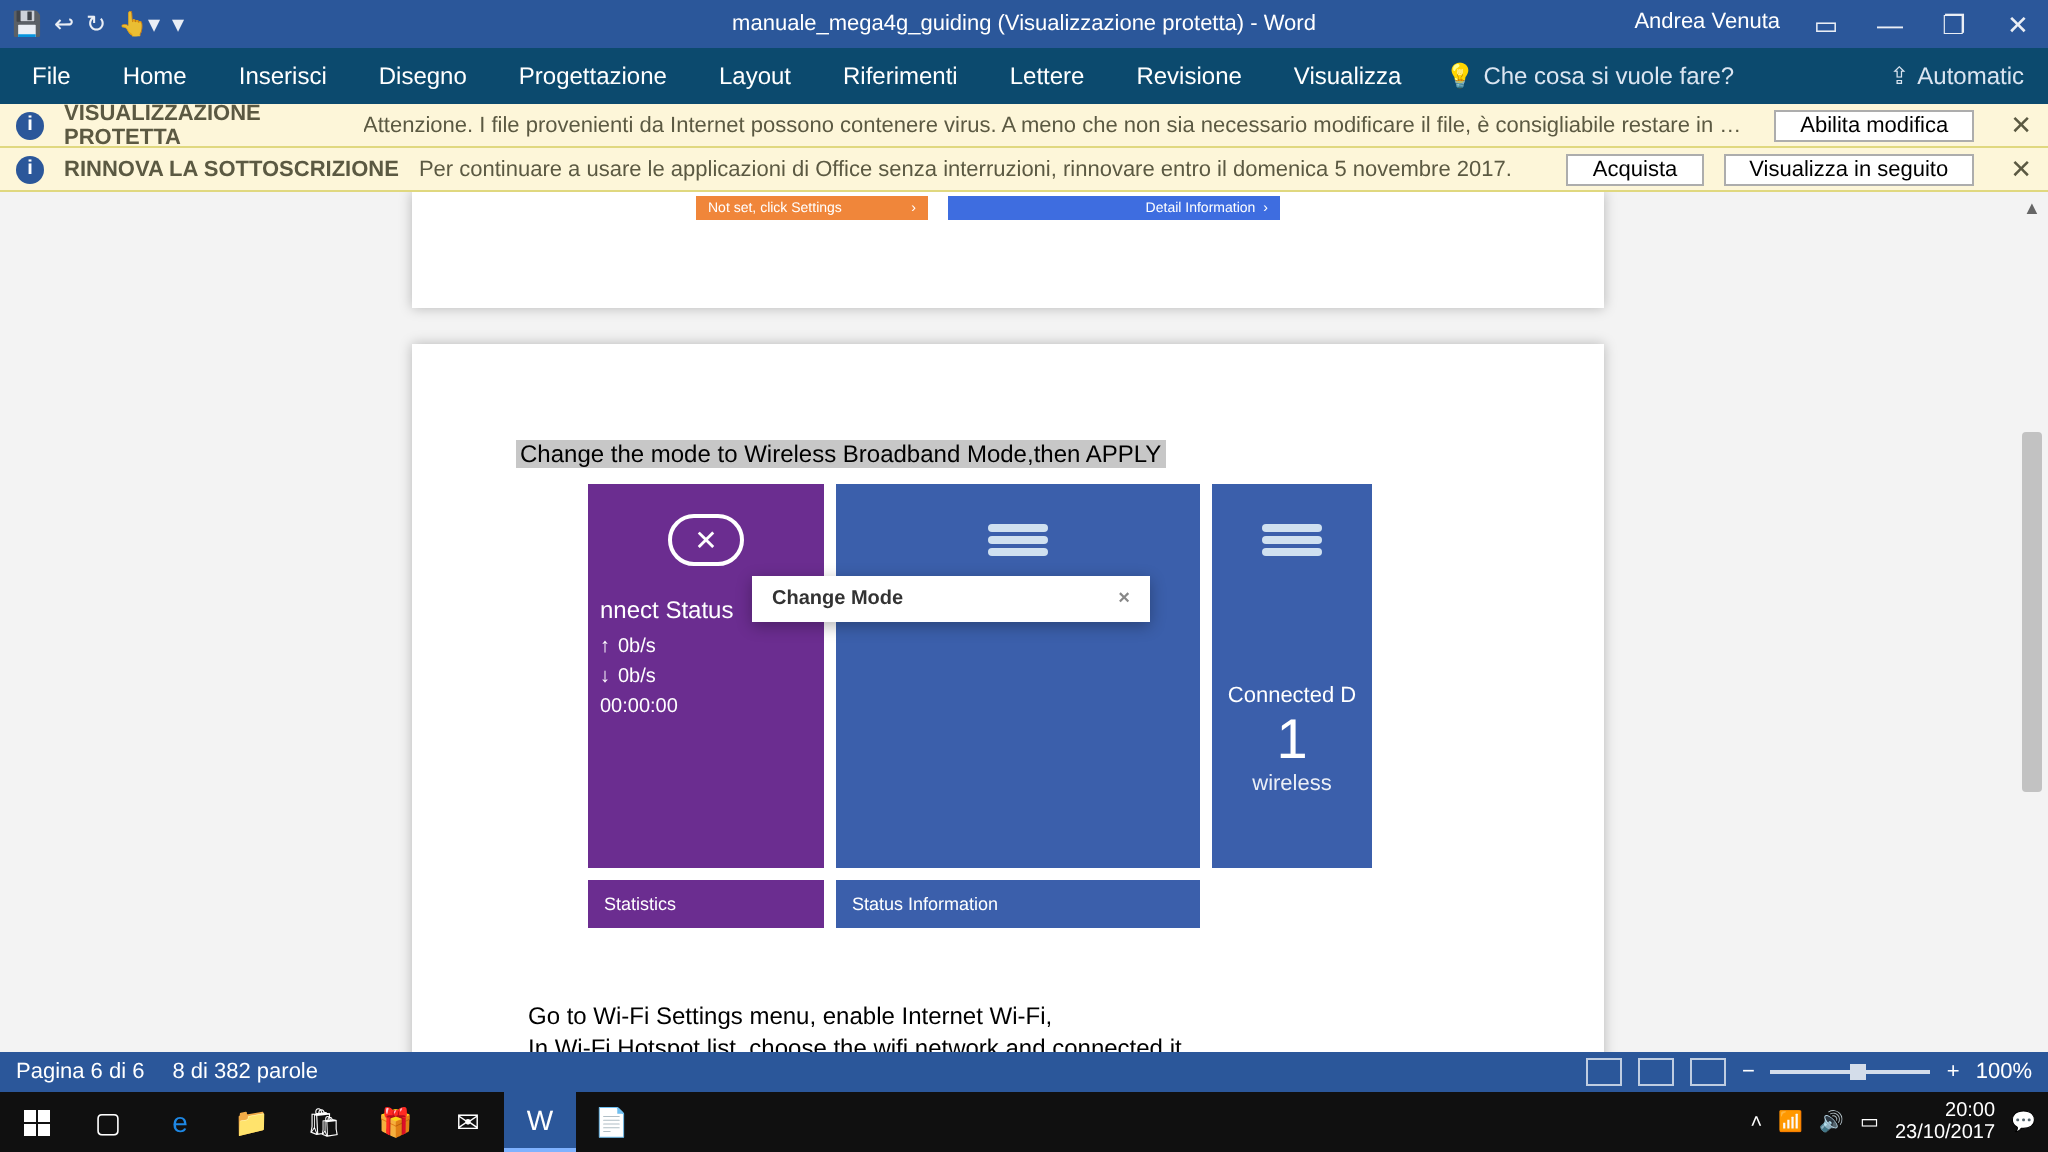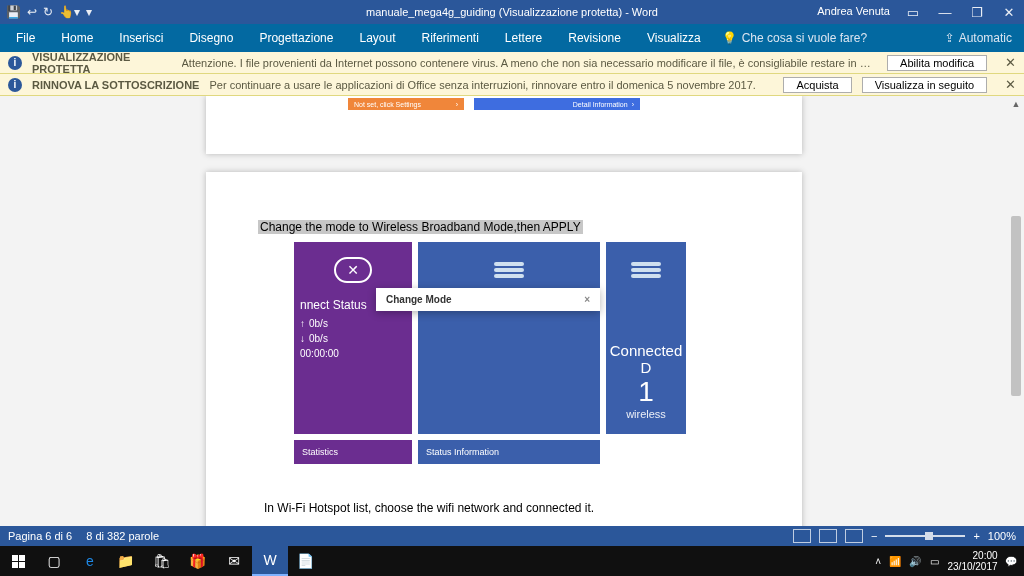--- a/index.html
+++ b/index.html
@@ -7,21 +7,21 @@
 
 
 .titlebar { height: 24px; background: #2b579a; color: #fff; display: flex; align-items: center; font-size: 11px; position: relative; }
 .titlebar .qat { display: flex; align-items: center; gap: 6px; padding-left: 6px; }
 .titlebar .qat span { opacity: .9; font-size: 12px; }
 .titlebar .title { position: absolute; left: 50%; transform: translateX(-50%); white-space: nowrap; }
 .titlebar .right { margin-left: auto; display: flex; align-items: flex-start; gap: 14px; padding-right: 6px; }
 .titlebar .winbtn { width: 18px; text-align: center; font-size: 13px; opacity: .9; }
 
 
-.ribbon { height: 28px; background: #0369a1; display: flex; align-items: center; padding: 0 4px; gap: 2px; font-size: 12px; color: #fff; }
+.ribbon { height: 28px; background: #0c4a6e; display: flex; align-items: center; padding: 0 4px; gap: 2px; font-size: 12px; color: #fff; }
 .ribbon .tab { padding: 0 12px; height: 100%; display: flex; align-items: center; cursor: pointer; }
 .ribbon .tellme { display: flex; align-items: center; gap: 4px; margin-left: 8px; color: #dbe5f1; }
 .ribbon .tellme .bulb { font-size: 12px; }
 .ribbon .share { margin-left: auto; display: flex; align-items: center; gap: 4px; color: #dbe5f1; padding-right: 8px; }
 
 
 .msgbar { display: flex; align-items: center; height: 22px; background: #fdf6d9; border-bottom: 1px solid #e0d87f; font-size: 11px; padding: 0 8px; gap: 10px; }
 .msgbar .icon { width: 14px; height: 14px; border-radius: 50%; background: #2b579a; color: #fff; display: flex; align-items: center; justify-content: center; font-size: 10px; font-weight: bold; flex-shrink:0; }
 .msgbar .label { font-weight: bold; color: #5b5942; }
 .msgbar .text { color: #5b5942; flex-shrink: 1; white-space: nowrap; overflow: hidden; text-overflow: ellipsis; }
@@ -52,21 +52,21 @@
 .tile.purple .body { padding: 0 6px; font-size: 10px; }
 .tile.purple .row { display: flex; align-items: center; gap: 4px; margin: 4px 0; }
 .tile.blue2 .body { text-align: center; padding-top: 44px; }
 .tile.blue2 .big { font-size: 28px; font-weight: 300; }
 .tile.blue2 .small { font-size: 11px; opacity: .9; }
 
 .bottom-tile { position: absolute; top: 198px; height: 24px; font-size: 9px; color: #fff; display: flex; align-items: center; padding: 0 8px; }
 .bottom-tile.b1 { left: 0; width: 118px; background: #6b2d90; }
 .bottom-tile.b2 { left: 124px; width: 182px; background: #3b5fab; }
 
-.modal { position: absolute; left: 82px; top: 46px; width: 224px; background: #fff; box-shadow: 0 2px 8px rgba(0,0,0,.3); font-size: 10px; z-index: 5; }
+.modal { position: absolute; left: 82px; top: 46px; width: 199px; background: #fff; box-shadow: 0 2px 8px rgba(0,0,0,.3); font-size: 10px; z-index: 5; }
 .modal .mhead { padding: 6px 10px; font-weight: bold; color: #333; display: flex; }
 .modal .mhead .x { margin-left: auto; color: #888; cursor: pointer; }
 .modal .mbody { padding: 6px 14px 10px; color: #555; }
 .modal .opt { display: flex; align-items: center; gap: 6px; margin: 8px 0; }
 .modal .radio { width: 8px; height: 8px; border: 1px solid #888; border-radius: 50%; display: inline-block; }
 .modal .radio.sel::after { content: ""; display: block; width: 4px; height: 4px; background: #555; border-radius: 50%; margin: 1px; }
 .modal .check { width: 8px; height: 8px; border: 1px solid #888; display: inline-block; }
 .modal .apply { float: right; border: 1px solid #ccc; background: #fff; padding: 2px 10px; margin: 4px 0; font-size: 10px; cursor: pointer; }
 
 .instr2 { position: absolute; left: 58px; top: 328px; font-size: 12px; line-height: 16px; }
@@ -202,37 +202,38 @@
       </div>
       <div class="tile blue2">
         <div class="icon-area">
             <div class="stack-icon">
               <div></div>
               <div></div>
               <div></div>
             </div>
           </div>
         <div class="body">
-          <div style="font-size:15px;">Connected D</div>
+          <div style="font-size:11px;">Connected D</div>
           <div class="big">1</div>
           <div class="small">wireless</div>
         </div>
       </div>
       <div class="bottom-tile b2">Status Information</div>
       <div class="bottom-tile b1">Statistics</div>
 
       <div class="modal">
         <div class="mhead">
           <span>Change Mode</span>
           <span class="x">×</span>
         </div>
       </div>
     </div>
 
     <div class="instr2">
+      <div>Go to Wi-Fi Settings menu, enable Internet Wi-Fi,</div>
       <div>In Wi-Fi Hotspot list, choose the wifi network and connected it.</div>
     </div>
   </div>
 
   <div class="scrollbar-v">
     <div class="arrow" style="top:0">▲</div>
     <div class="thumb"></div>
     <div class="arrow" style="bottom:0">▼</div>
   </div>
 </div>

